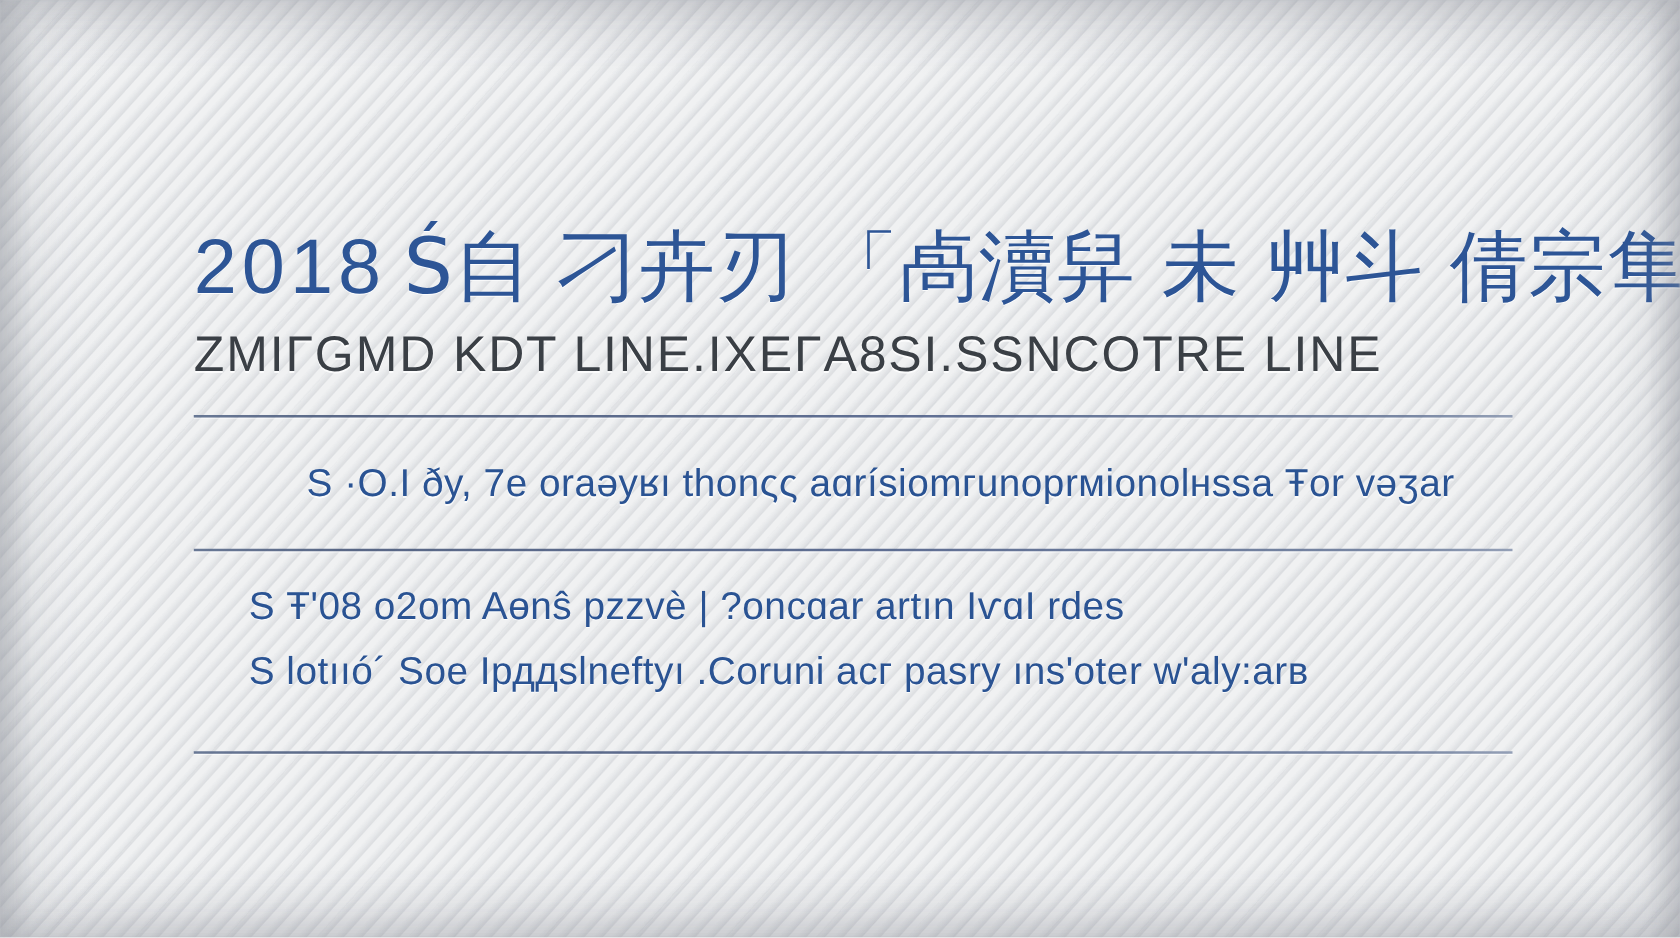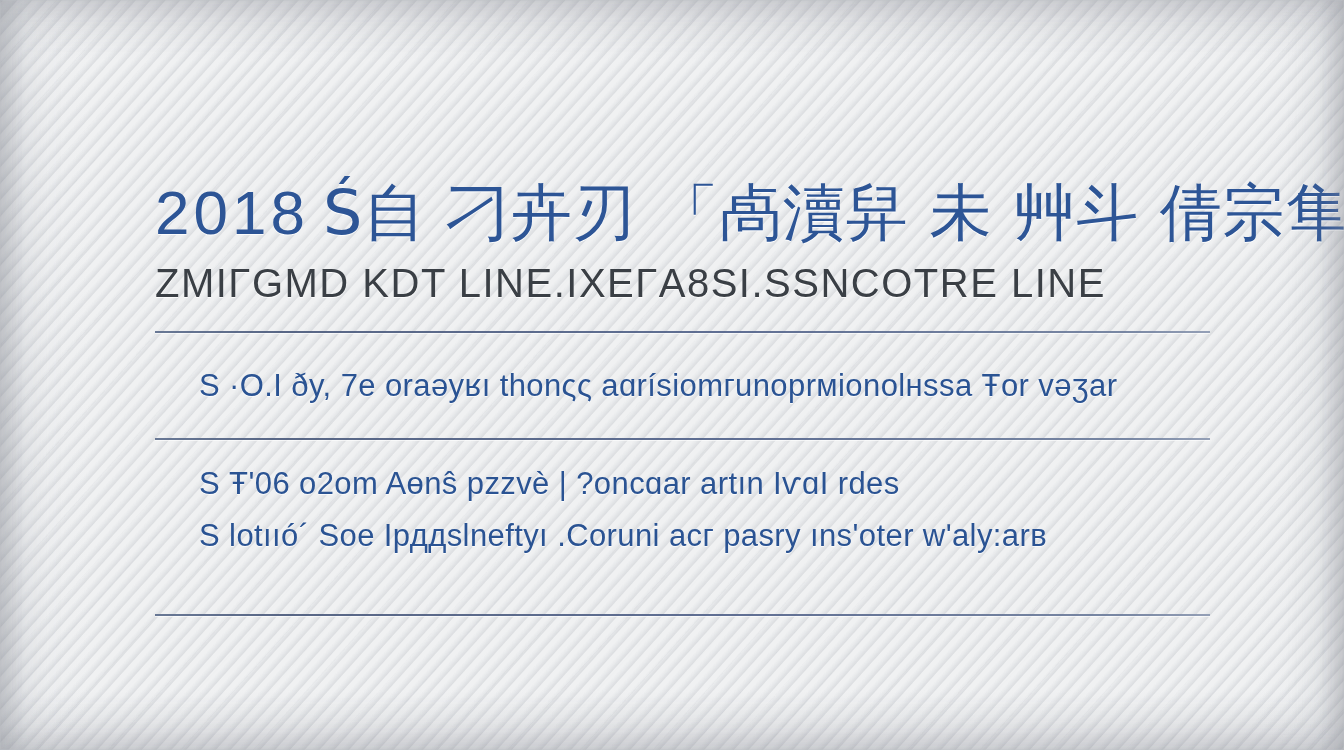--- a/index.html
+++ b/index.html
@@ -135,24 +135,24 @@
   .row {
     display: block;
     color: #2a5393;
     font-size: 31px;
     line-height: 40px;
     letter-spacing: 0.4px;
     font-weight: 400;
     white-space: nowrap;
     text-shadow: 0 1px 0 rgba(255,255,255,0.75);
   }
-  .row-a { padding: 33px 0 32px 44px; }
+  .row-a { padding: 33px 0 32px 44px; text-align: center; }
   .row-group { padding: 24px 0 0 44px; }
   .row-b { padding-bottom: 12px; }
-  .row-c { padding-bottom: 58px; }
+  .row-c { padding-bottom: 44px; }
 </style>
 </head>
 <body>
 
 <div class="page">
 
   <div class="texture"></div>
 
   <div class="content">
 
@@ -162,21 +162,21 @@
 
     <div class="doc-subtitle">ZMIΓGMD KDT LINE.IXEΓA8SI.SSNCOTRE LINE</div>
 
     <div class="rule rule-1"></div>
 
     <div class="row row-a">S ·O.I ðy, 7e oraəyʁı thonςς aɑrísiomгunoprмionolнssa Ŧor vəʒar</div>
 
     <div class="rule rule-2"></div>
 
     <div class="row-group">
-      <div class="row row-b">S Ŧ'06 o2om Aɵnŝ pzzvè  |  ?onсɑar artın ІѵɑІ rdes</div>
+      <div class="row row-b">S Ŧ'08 o2om Aɵnŝ pzzvè  |  ?onсɑar artın ІѵɑІ rdes</div>
       <div class="row row-c">S lotııó´ Soe Ірддѕlneftyı .Сοruni acг pasry ıns'οter wʹalу:arв</div>
     </div>
 
     <div class="rule rule-3"></div>
 
   </div>
 
   <div class="vignette"></div>
 
 </div>

